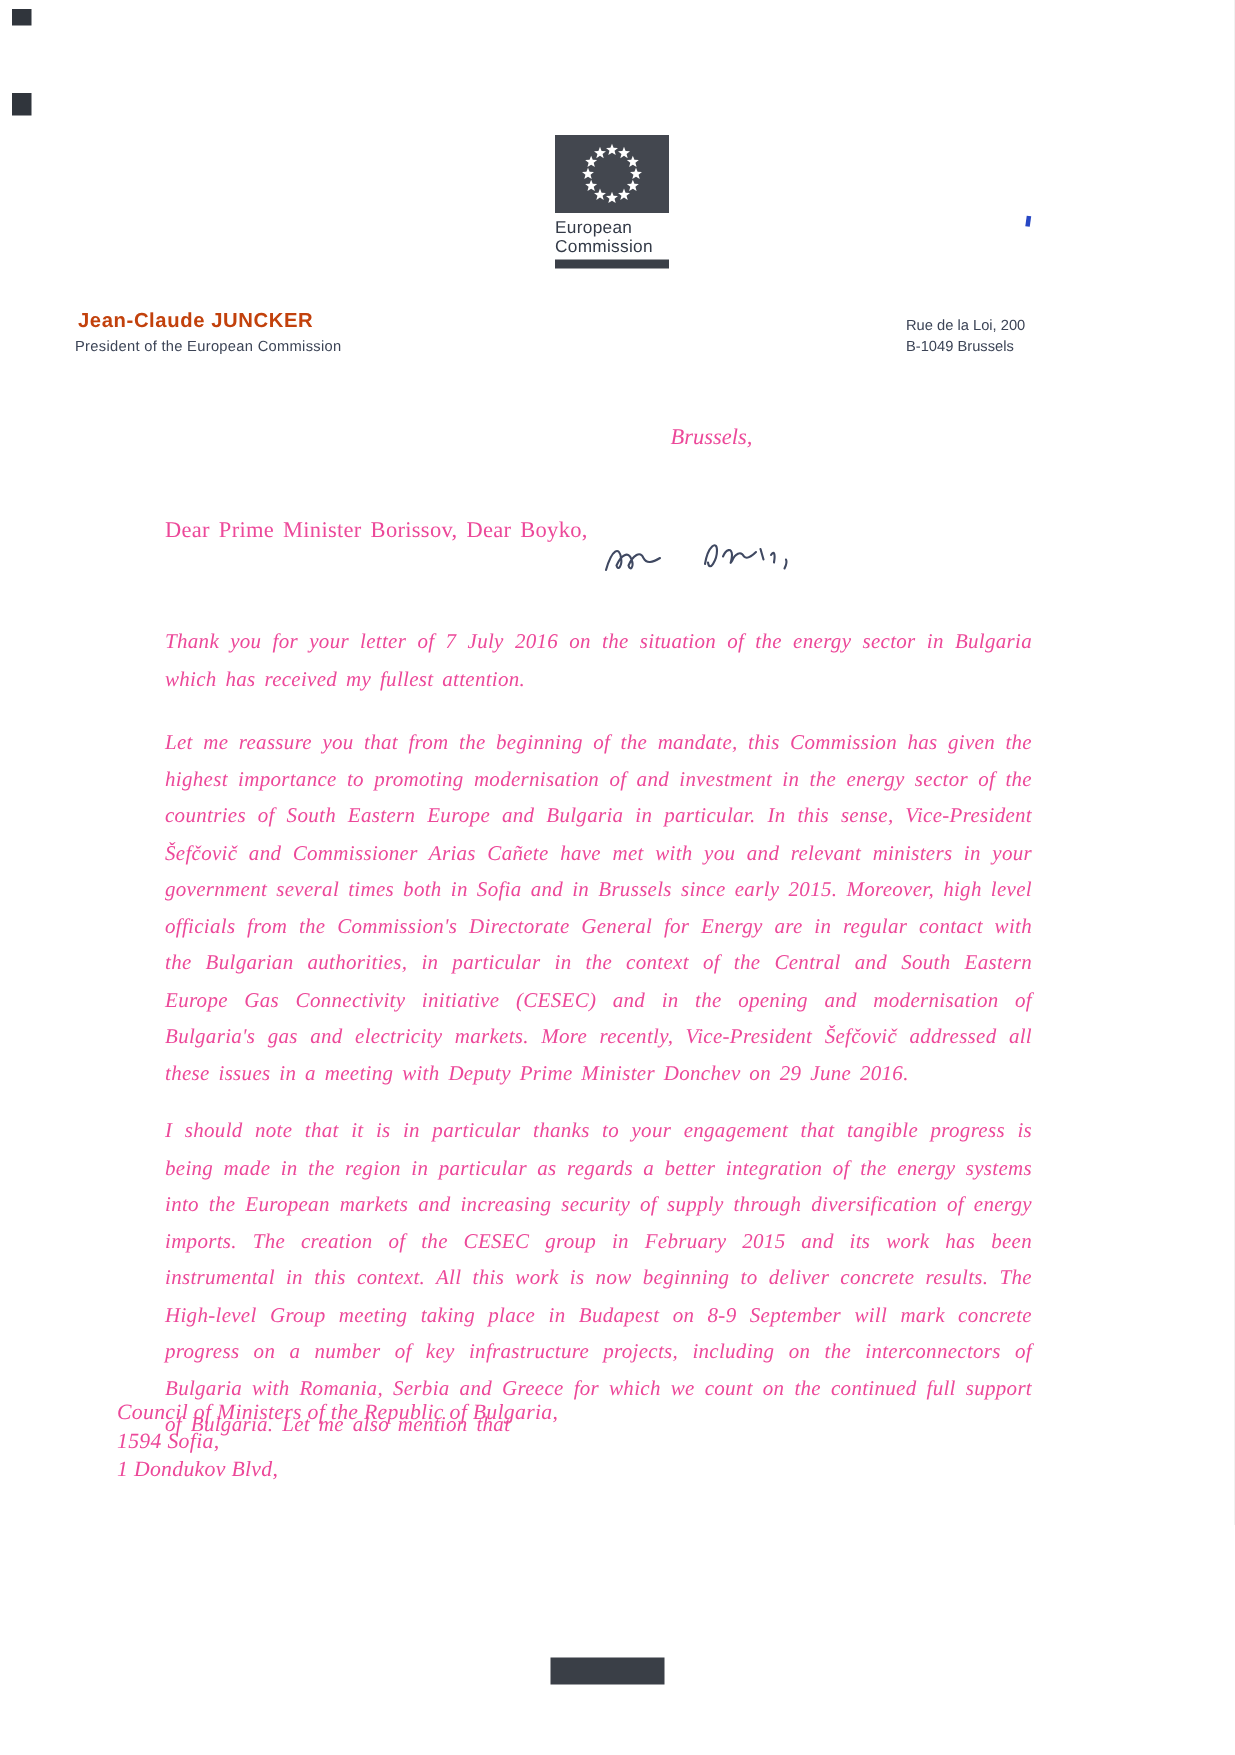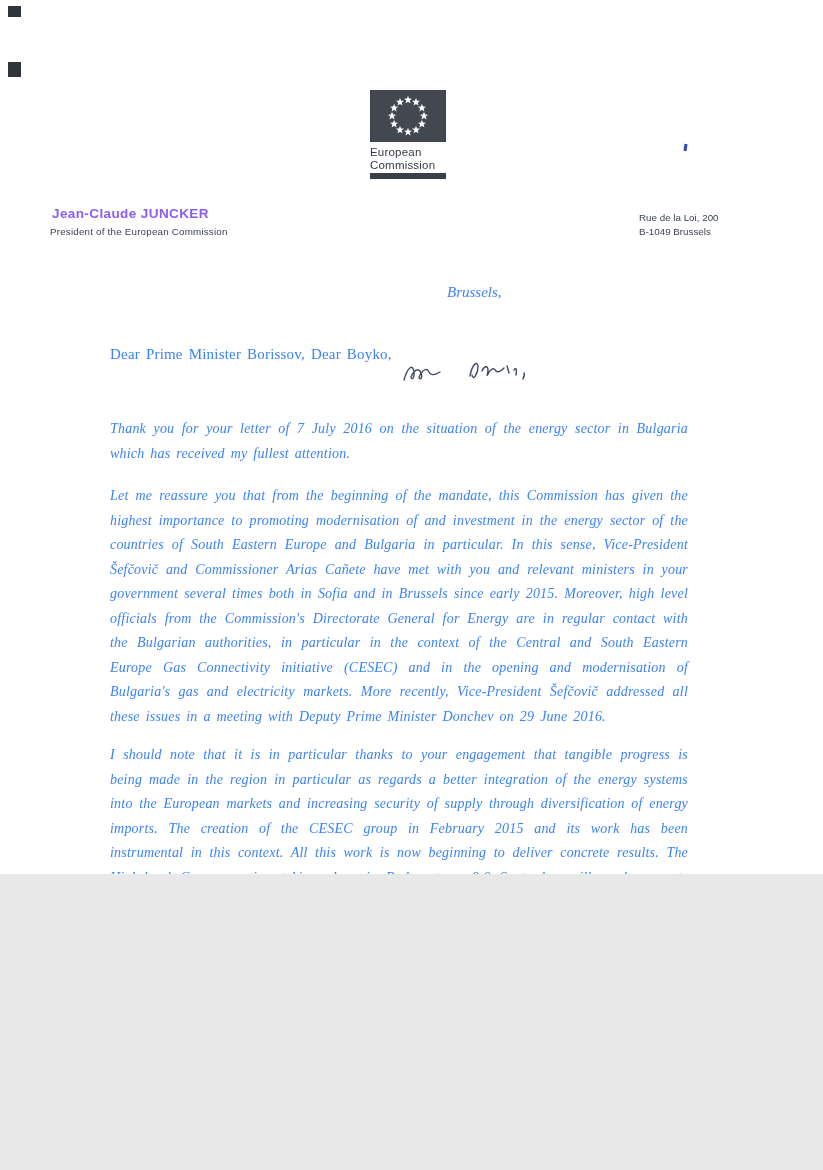--- a/index.html
+++ b/index.html
@@ -1,19 +1,19 @@
 <!DOCTYPE html>
 <html><head>
 <meta charset="utf-8">
 <title>Letter</title>
 <style>
   html,body{margin:0;padding:0;background:#e8e8e8;}
   .page{
     position:relative;
-    width:823px;height:874px;
+    width:823px;height:1170px;
     background:#ffffff;
     overflow:hidden;
     font-family:"Liberation Serif","DejaVu Serif",serif;
   }
   
   .scan-mark{position:absolute;background:#30353c;}
   .scan-mark.m1{left:8px;top:6px;width:13px;height:11px;}
   .scan-mark.m2{left:8px;top:62px;width:13px;height:15px;}
   .pen-tick{position:absolute;left:684px;top:144px;width:3px;height:7px;background:#2747c4;transform:rotate(8deg);}
   
@@ -21,34 +21,34 @@
   .logo-label{
     position:absolute;left:370px;top:146px;width:90px;
     font-family:"Liberation Sans","DejaVu Sans",sans-serif;
     font-size:11.5px;line-height:13px;color:#333a47;letter-spacing:.2px;
   }
   .logo-bar{position:absolute;left:370px;top:173px;width:76px;height:6px;background:#3a3f47;}
   
   .sender-name{
     position:absolute;left:52px;top:206px;
     font-family:"Liberation Sans","DejaVu Sans",sans-serif;
-    font-weight:bold;font-size:13.5px;color:#8b5cf6;letter-spacing:.4px;
+    font-weight:bold;font-size:13.5px;color:#c2410c;letter-spacing:.4px;
   }
   .sender-title{
     position:absolute;left:50px;top:226px;
     font-family:Liberation Sans, sans-serif;
     font-size:9.8px;color:#3c4456;letter-spacing:.2px;
   }
   .hq-address{
     position:absolute;left:604px;top:211px;
     font-family:"Liberation Sans","DejaVu Sans",sans-serif;
-    font-size:9.8px;line-height:14px;color:#3c4456;margin-left:35px;
+    font-size:9.8px;line-height:14px;color:#3c4456;
   }
   
-  .ink{color:#3b82f6;}
+  .ink{color:#ec4899;}
   .place-line{position:absolute;left:447px;top:284px;font-style:italic;font-size:15px;}
   .salutation{position:absolute;left:110px;top:346px;font-size:15px;letter-spacing:.2px;word-spacing:2px;}
   .handwriting{position:absolute;left:398px;top:354px;}
   .body-para{
     position:absolute;left:110px;width:578px;
     font-style:italic;font-size:14px;line-height:24.5px;
     letter-spacing:.2px;word-spacing:2.2px;
     text-align:justify;text-align-last:left;
   }
   .para-1{top:403px;}
@@ -117,17 +117,18 @@
     </g>
   </svg>
 
   <p class="body-para para-1 ink">Thank you for your letter of 7 July 2016 on the situation of the energy sector in Bulgaria which has received my fullest attention.</p>
   <p class="body-para para-2 ink">Let me reassure you that from the beginning of the mandate, this Commission has given the highest importance to promoting modernisation of and investment in the energy sector of the countries of South Eastern Europe and Bulgaria in particular. In this sense, Vice-President Šefčovič and Commissioner Arias Cañete have met with you and relevant ministers in your government several times both in Sofia and in Brussels since early 2015. Moreover, high level officials from the Commission's Directorate General for Energy are in regular contact with the Bulgarian authorities, in particular in the context of the Central and South Eastern Europe Gas Connectivity initiative (CESEC) and in the opening and modernisation of Bulgaria's gas and electricity markets. More recently, Vice-President Šefčovič addressed all these issues in a meeting with Deputy Prime Minister Donchev on 29 June 2016.</p>
   <p class="body-para para-3 ink">I should note that it is in particular thanks to your engagement that tangible progress is being made in the region in particular as regards a better integration of the energy systems into the European markets and increasing security of supply through diversification of energy imports. The creation of the CESEC group in February 2015 and its work has been instrumental in this context. All this work is now beginning to deliver concrete results. The High-level Group meeting taking place in Budapest on 8-9 September will mark concrete progress on a number of key infrastructure projects, including on the interconnectors of Bulgaria with Romania, Serbia and Greece for which we count on the continued full support of Bulgaria. Let me also mention that</p>
 
   <div class="recipient ink">
     <div>Council of Ministers of the Republic of Bulgaria,</div>
     <div>1594 Sofia,</div>
+    <div>1 Dondukov Blvd,</div>
   </div>
 
   <div class="bottom-bar"></div>
 
 </div>
 
 </body></html>

